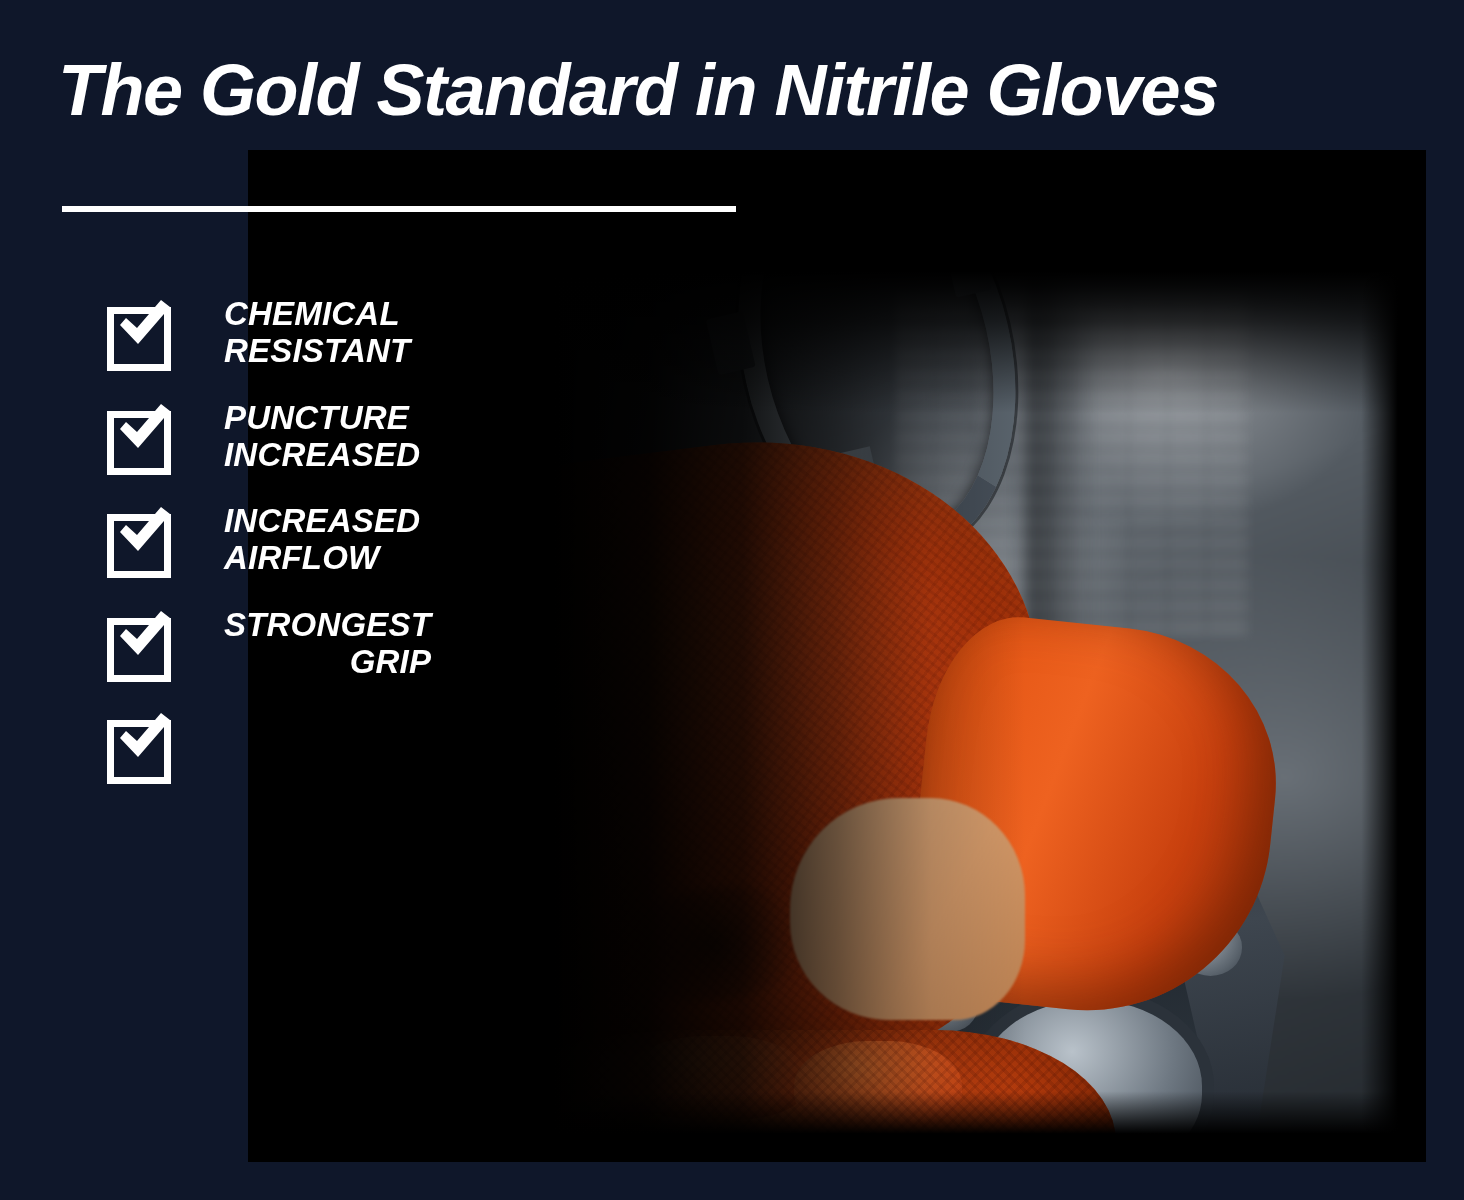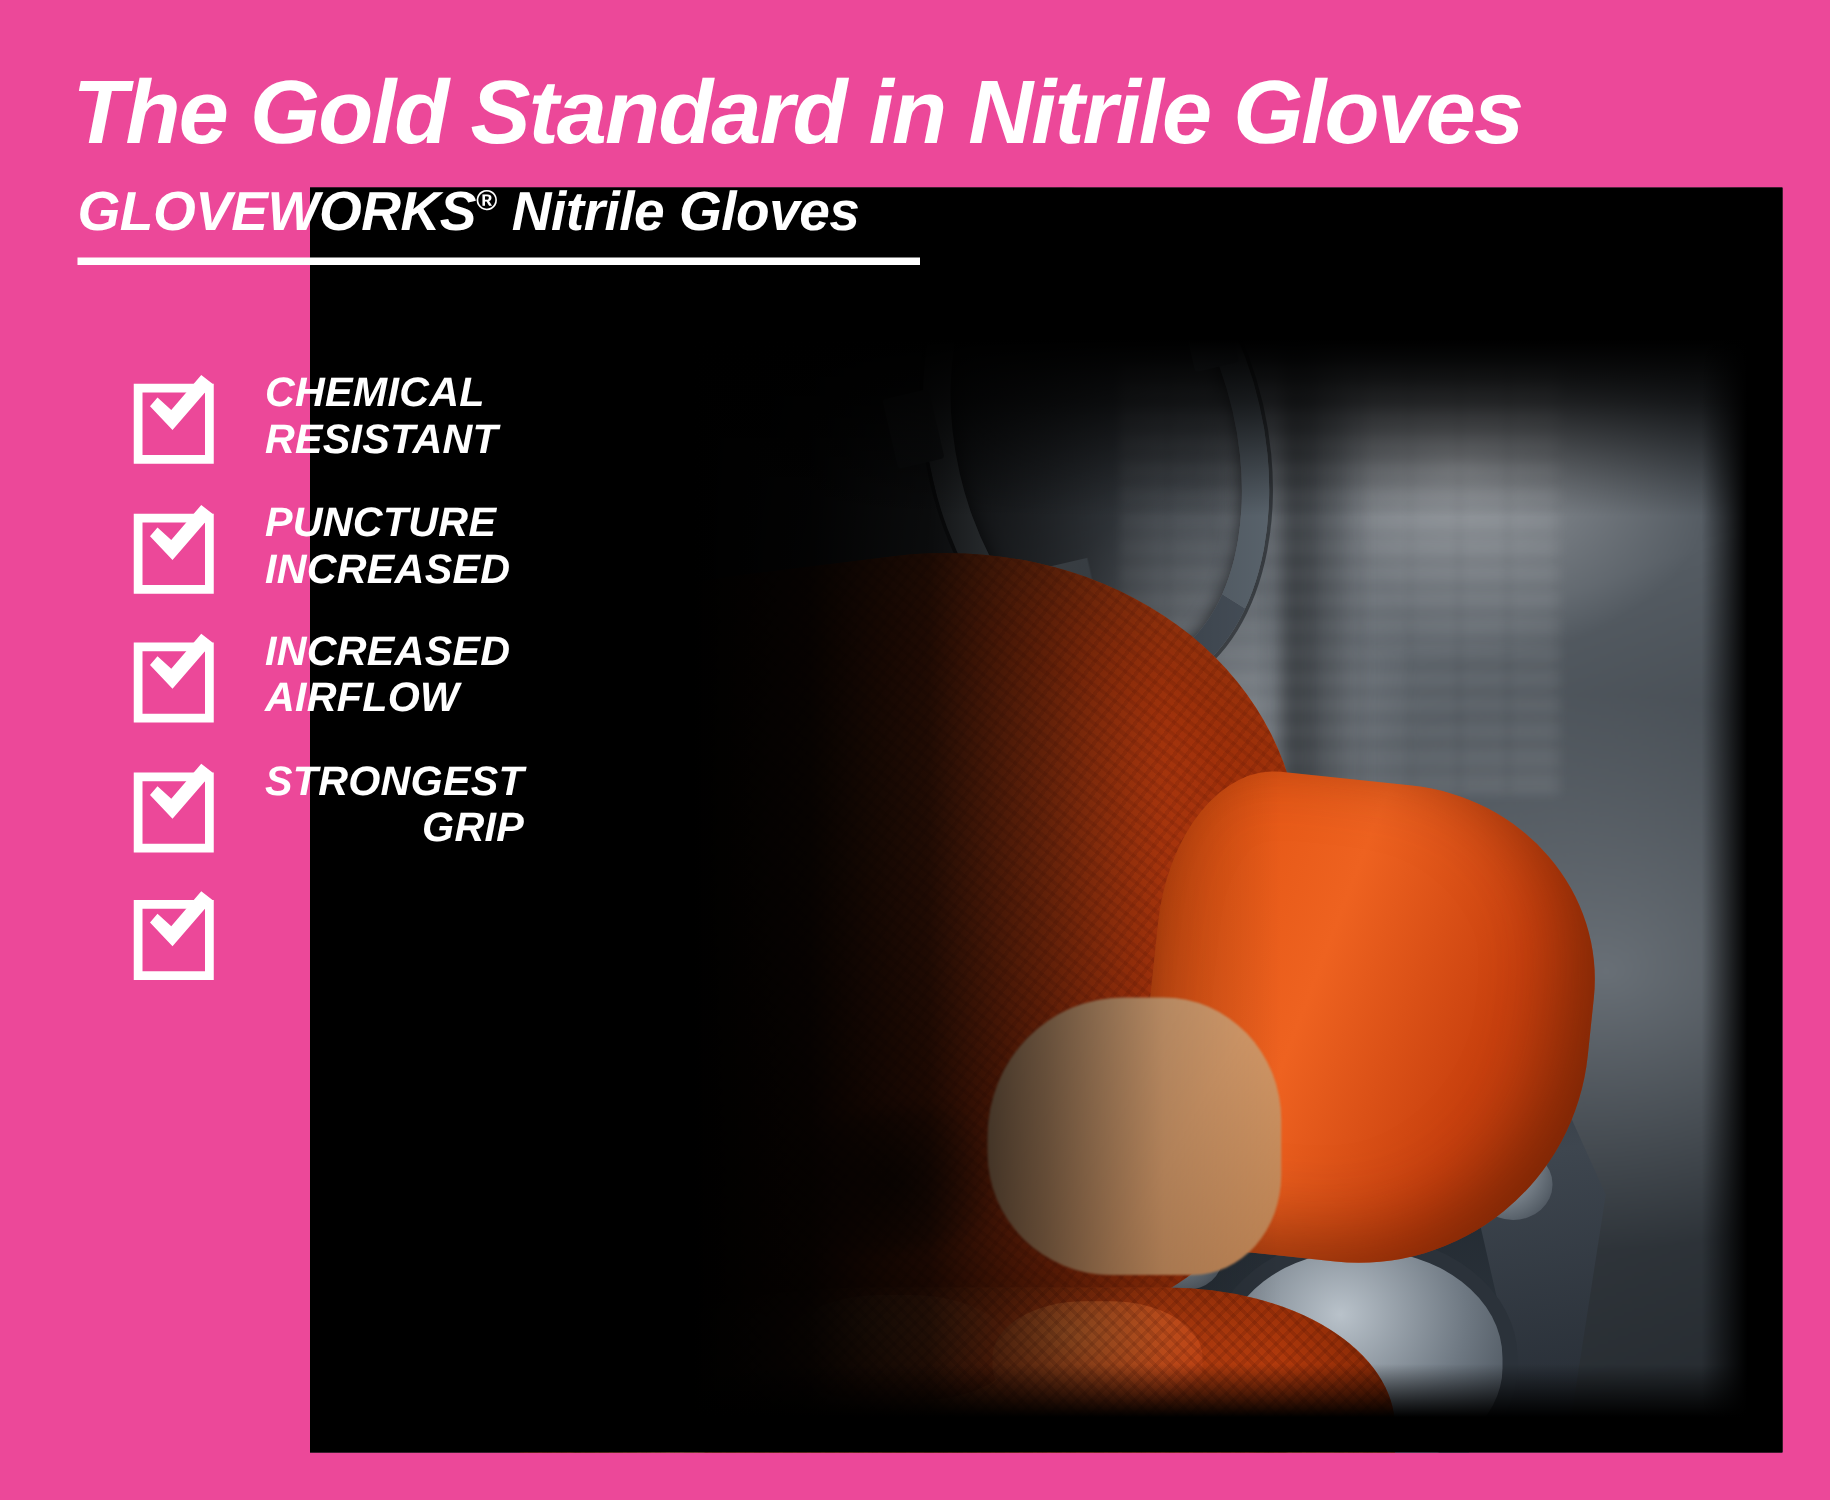--- a/index.html
+++ b/index.html
@@ -4,21 +4,21 @@
 <style>
   html, body {
     margin: 0;
     padding: 0;
     background: #000;
   }
   .canvas {
     position: relative;
     width: 1464px;
     height: 1200px;
-    background: #ec4899;
+    background: #0f172a;
     overflow: hidden;
     font-family: "Liberation Sans", sans-serif;
   }
 
   
   .photo {
     position: absolute;
     left: 0;
     top: 0;
     width: 1464px;
@@ -345,21 +345,21 @@
   .feature-list {
     position: absolute;
     left: 0;
     top: 0;
   }
   .feature {
     position: absolute;
     left: 106px;
     display: flex;
     align-items: center;
-    gap: 4px;
+    gap: 16px;
   }
   .checkbox {
     position: relative;
     width: 72px;
     height: 72px;
     flex: none;
   }
   .checkbox .box {
     position: absolute;
     left: 1px;
@@ -439,21 +439,20 @@
 
       <div class="vignette-left"></div>
       <div class="vignette-top"></div>
       <div class="vignette-bottom"></div>
       <div class="vignette-right"></div>
     </div>
   </div>
 
   <div class="headline">The Gold Standard in Nitrile Gloves</div>
 
-  <div class="subhead"><span>GLOVEWORKS</span><span class="reg">®</span><span> Nitrile Gloves</span></div>
 
   <div class="rule"></div>
 
   <div class="feature-list">
 
     <div class="feature" style="top:296px;">
       <span class="checkbox">
         <span class="box"></span>
         <svg class="tick" viewBox="0 0 58 58" aria-hidden="true">
           <path d="M6 28 L12 21 L23 31 L47 3 L56 10 L24 47 Z" fill="#FFFFFF"></path>

